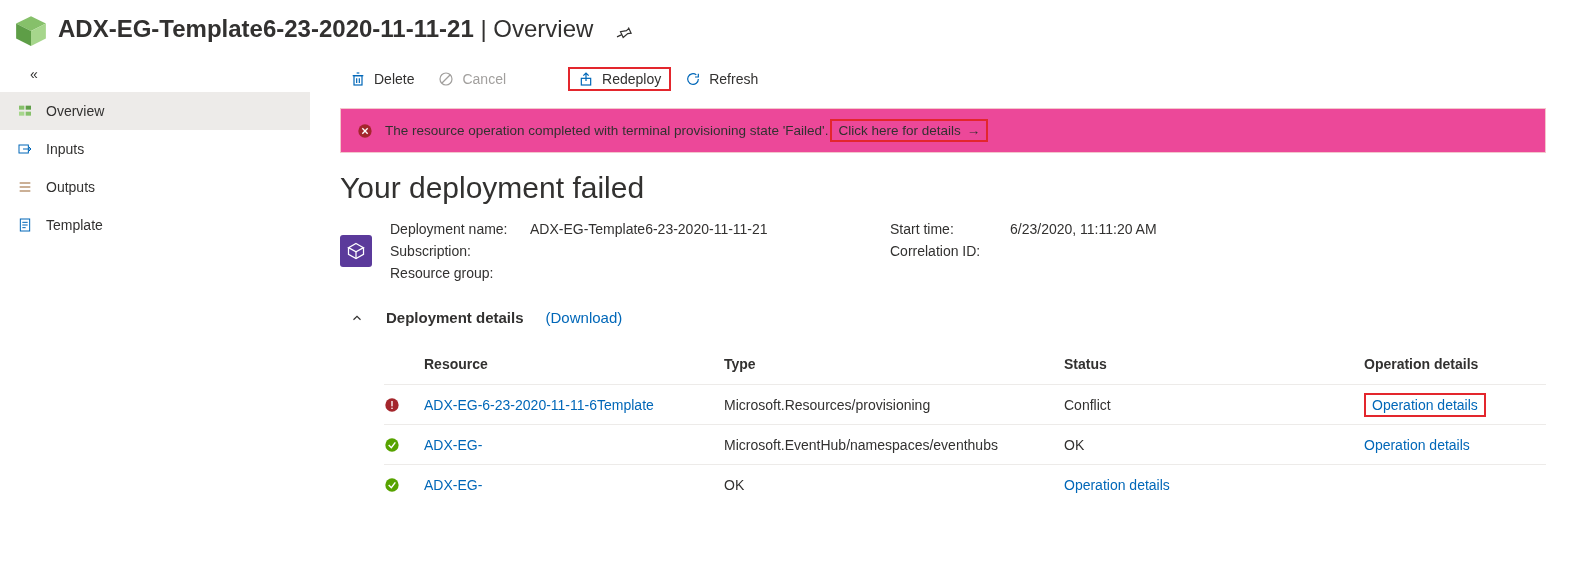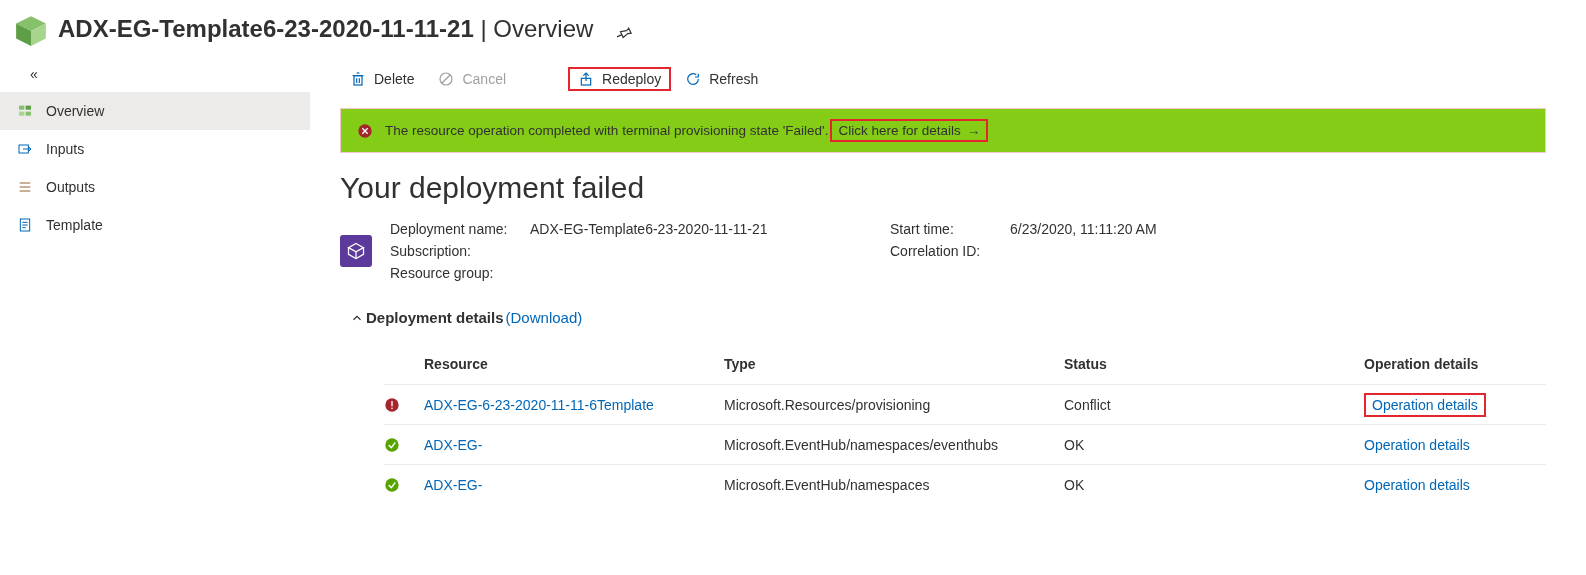--- a/index.html
+++ b/index.html
@@ -79,21 +79,21 @@
   .tool-btn {
     display: flex; align-items: center;
     padding: 4px 10px;
     cursor: pointer;
     font-size: 14px;
   }
   .tool-btn .ticon { margin-right: 8px; display:flex; }
   .tool-btn.disabled { color: #a19f9d; cursor: default; }
   .highlight-red { border: 2px solid #e3262d; padding: 2px 8px; margin-left: 48px; }
   .banner {
-    background: #84cc16;
+    background: #ec4899;
     border: 1px solid #f3c7cc;
     display: flex; align-items: center;
     padding: 10px 16px;
     margin: 4px 40px 18px 0;
     font-size: 13.5px;
   }
   .banner .err-circ { margin-right: 12px; }
   .banner .link-box {
     border: 2px solid #e3262d;
     padding: 2px 6px;
@@ -115,21 +115,21 @@
   }
   .meta-grid {
     display: grid;
     grid-template-columns: 140px 360px 120px 250px;
     row-gap: 6px;
     font-size: 14px;
   }
   .meta-grid .lbl { color: #323130; }
   .details-header {
     display: flex; align-items: center;
-    gap: 2px;
+    gap: 22px;
     margin: 14px 0 18px 10px;
     font-size: 15px;
   }
   .details-header .chevron { font-size:14px; }
   .download-link { color: #0067b8; cursor:pointer; }
   .table { margin-left: 44px; margin-right: 40px; }
   .thead, .trow {
     display: grid;
     grid-template-columns: 40px 300px 340px 300px 160px;
     align-items: center;
@@ -347,20 +347,19 @@
             <span><span class="op-link">Operation details</span></span>
           </div>
           <div class="trow">
             <span>
               <svg width="16" height="16" viewBox="0 0 24 24">
                 <circle cx="12" cy="12" r="10" fill="#57a300"></circle>
                 <polyline points="7,12 11,16 17,8" fill="none" stroke="#fff" stroke-width="2.2"></polyline>
               </svg>
             </span>
             <span class="link">ADX-EG-</span>
-            <span>Microsoft.EventHub/namespaces</span>
             <span>OK</span>
             <span><span class="op-link">Operation details</span></span>
           </div>
         </div>
     </div>
   </div>
 </div>
 
 </body></html>

